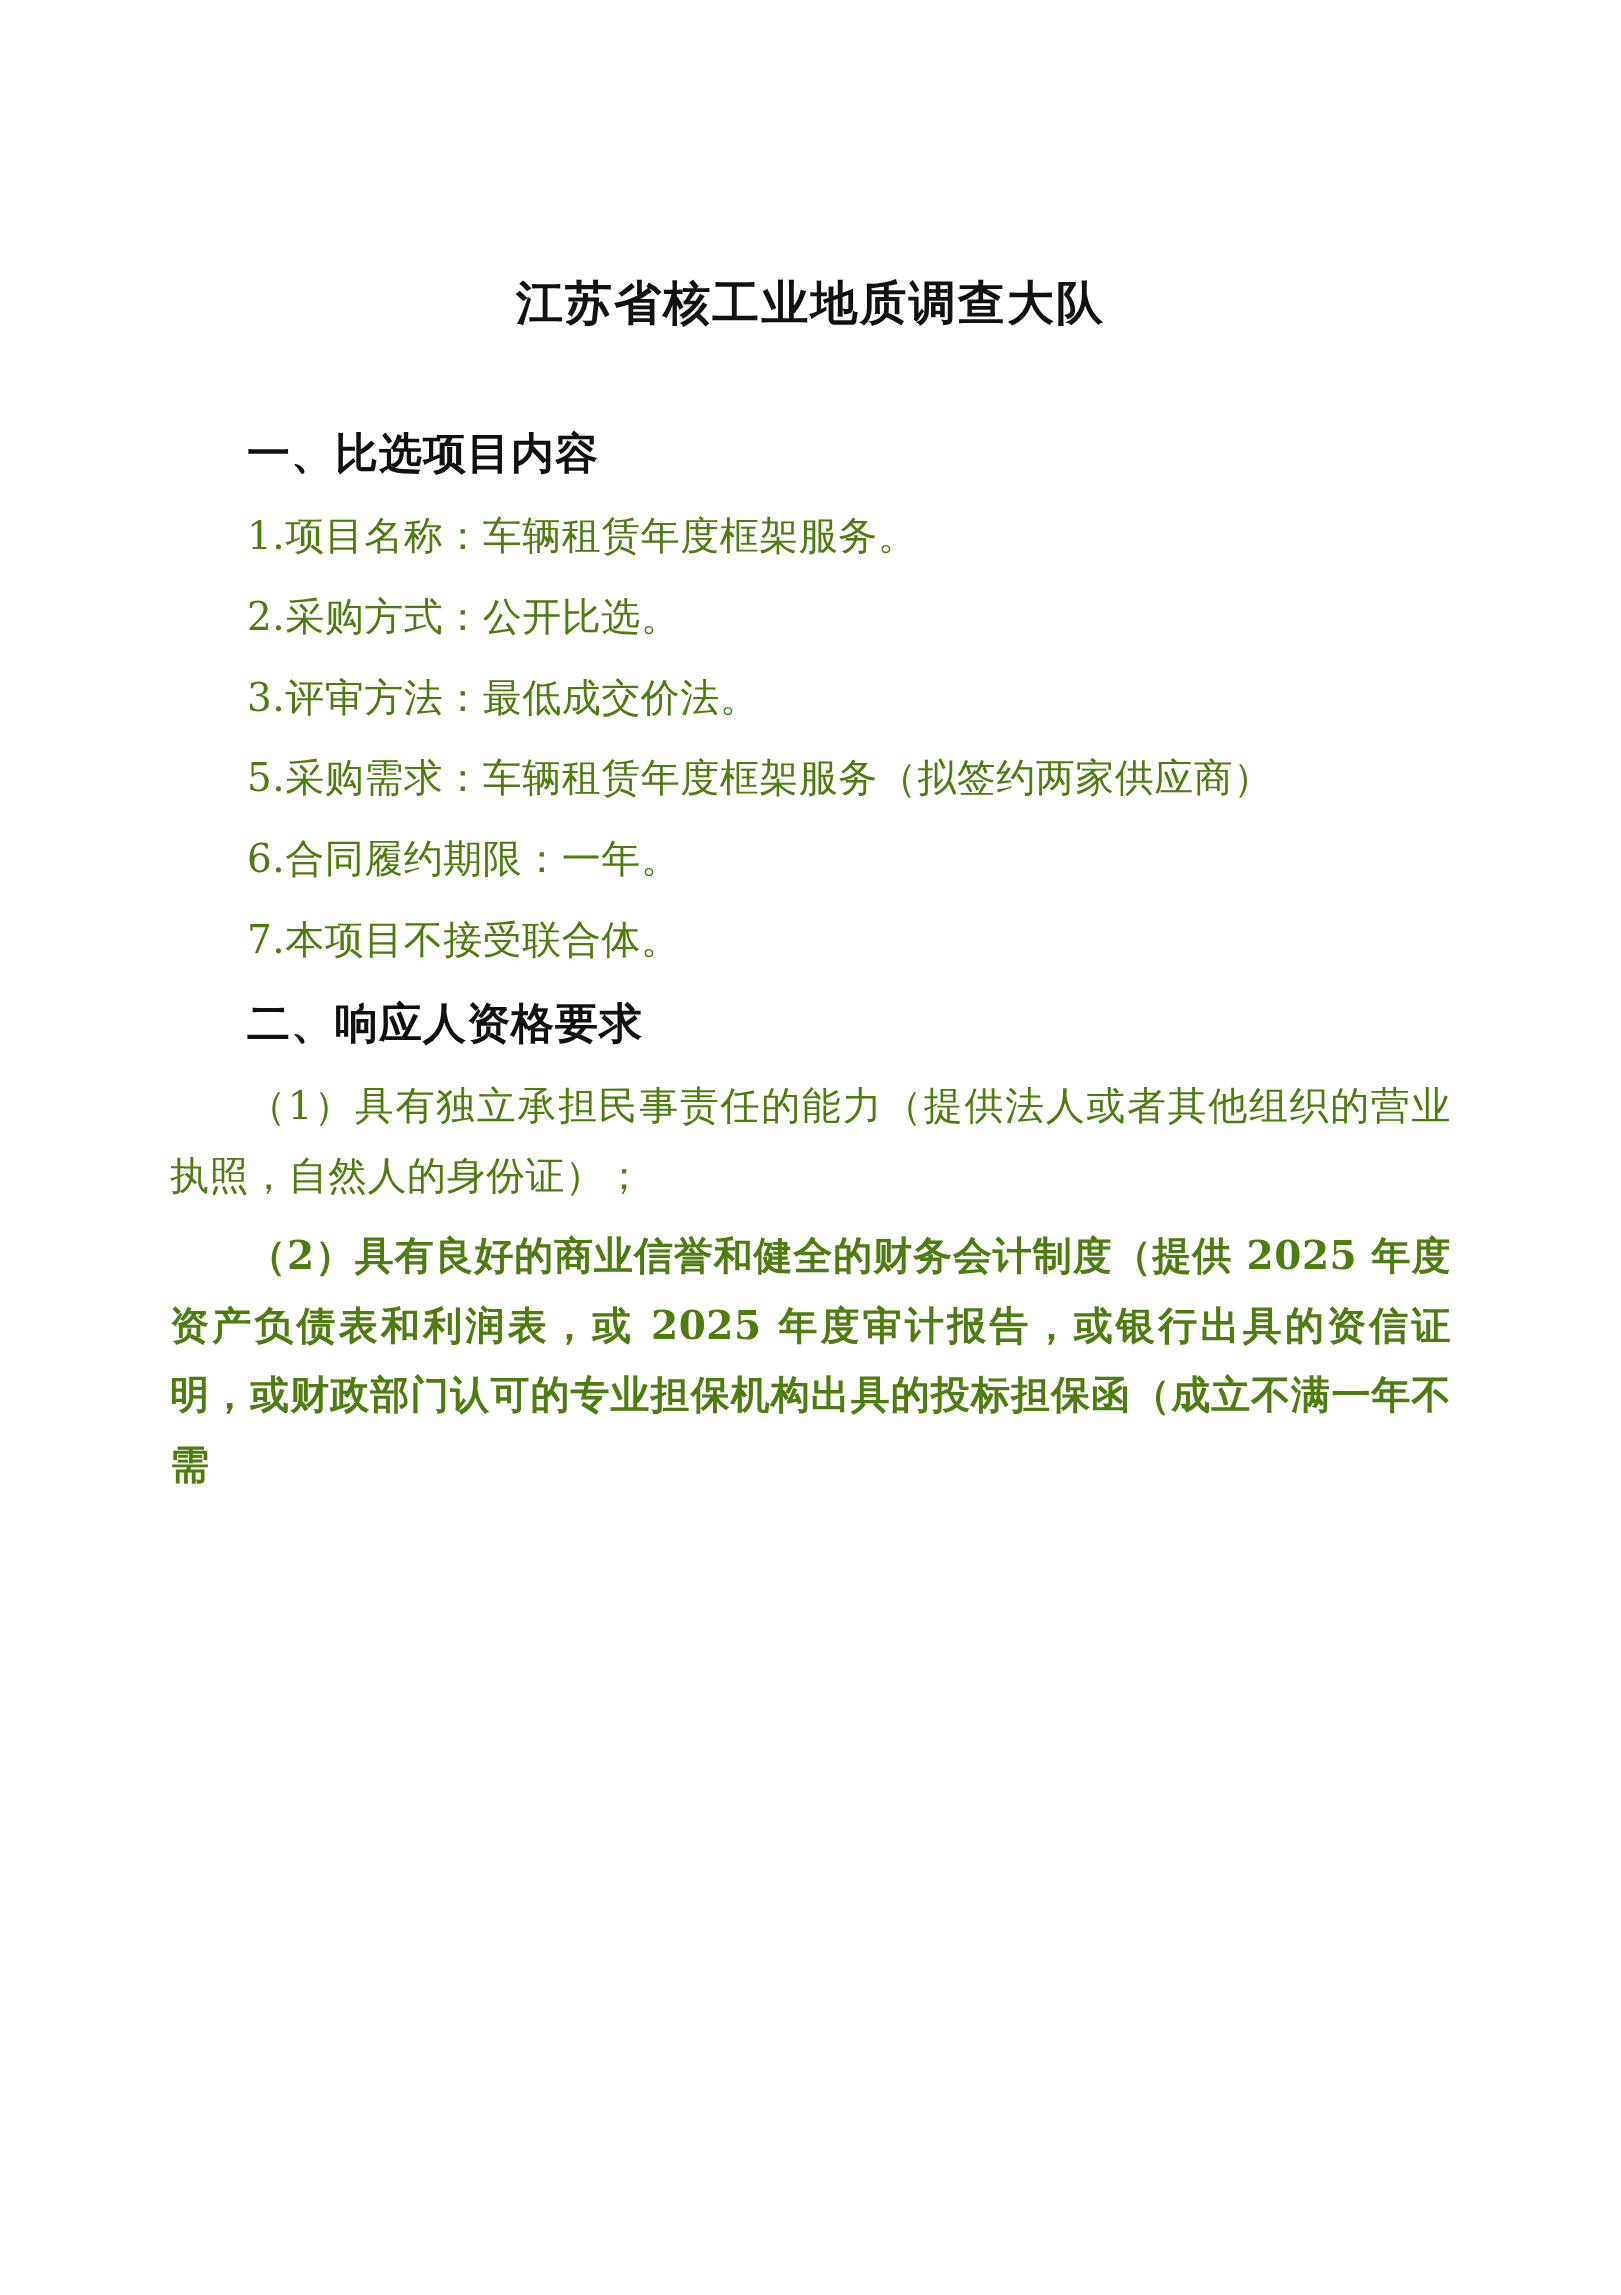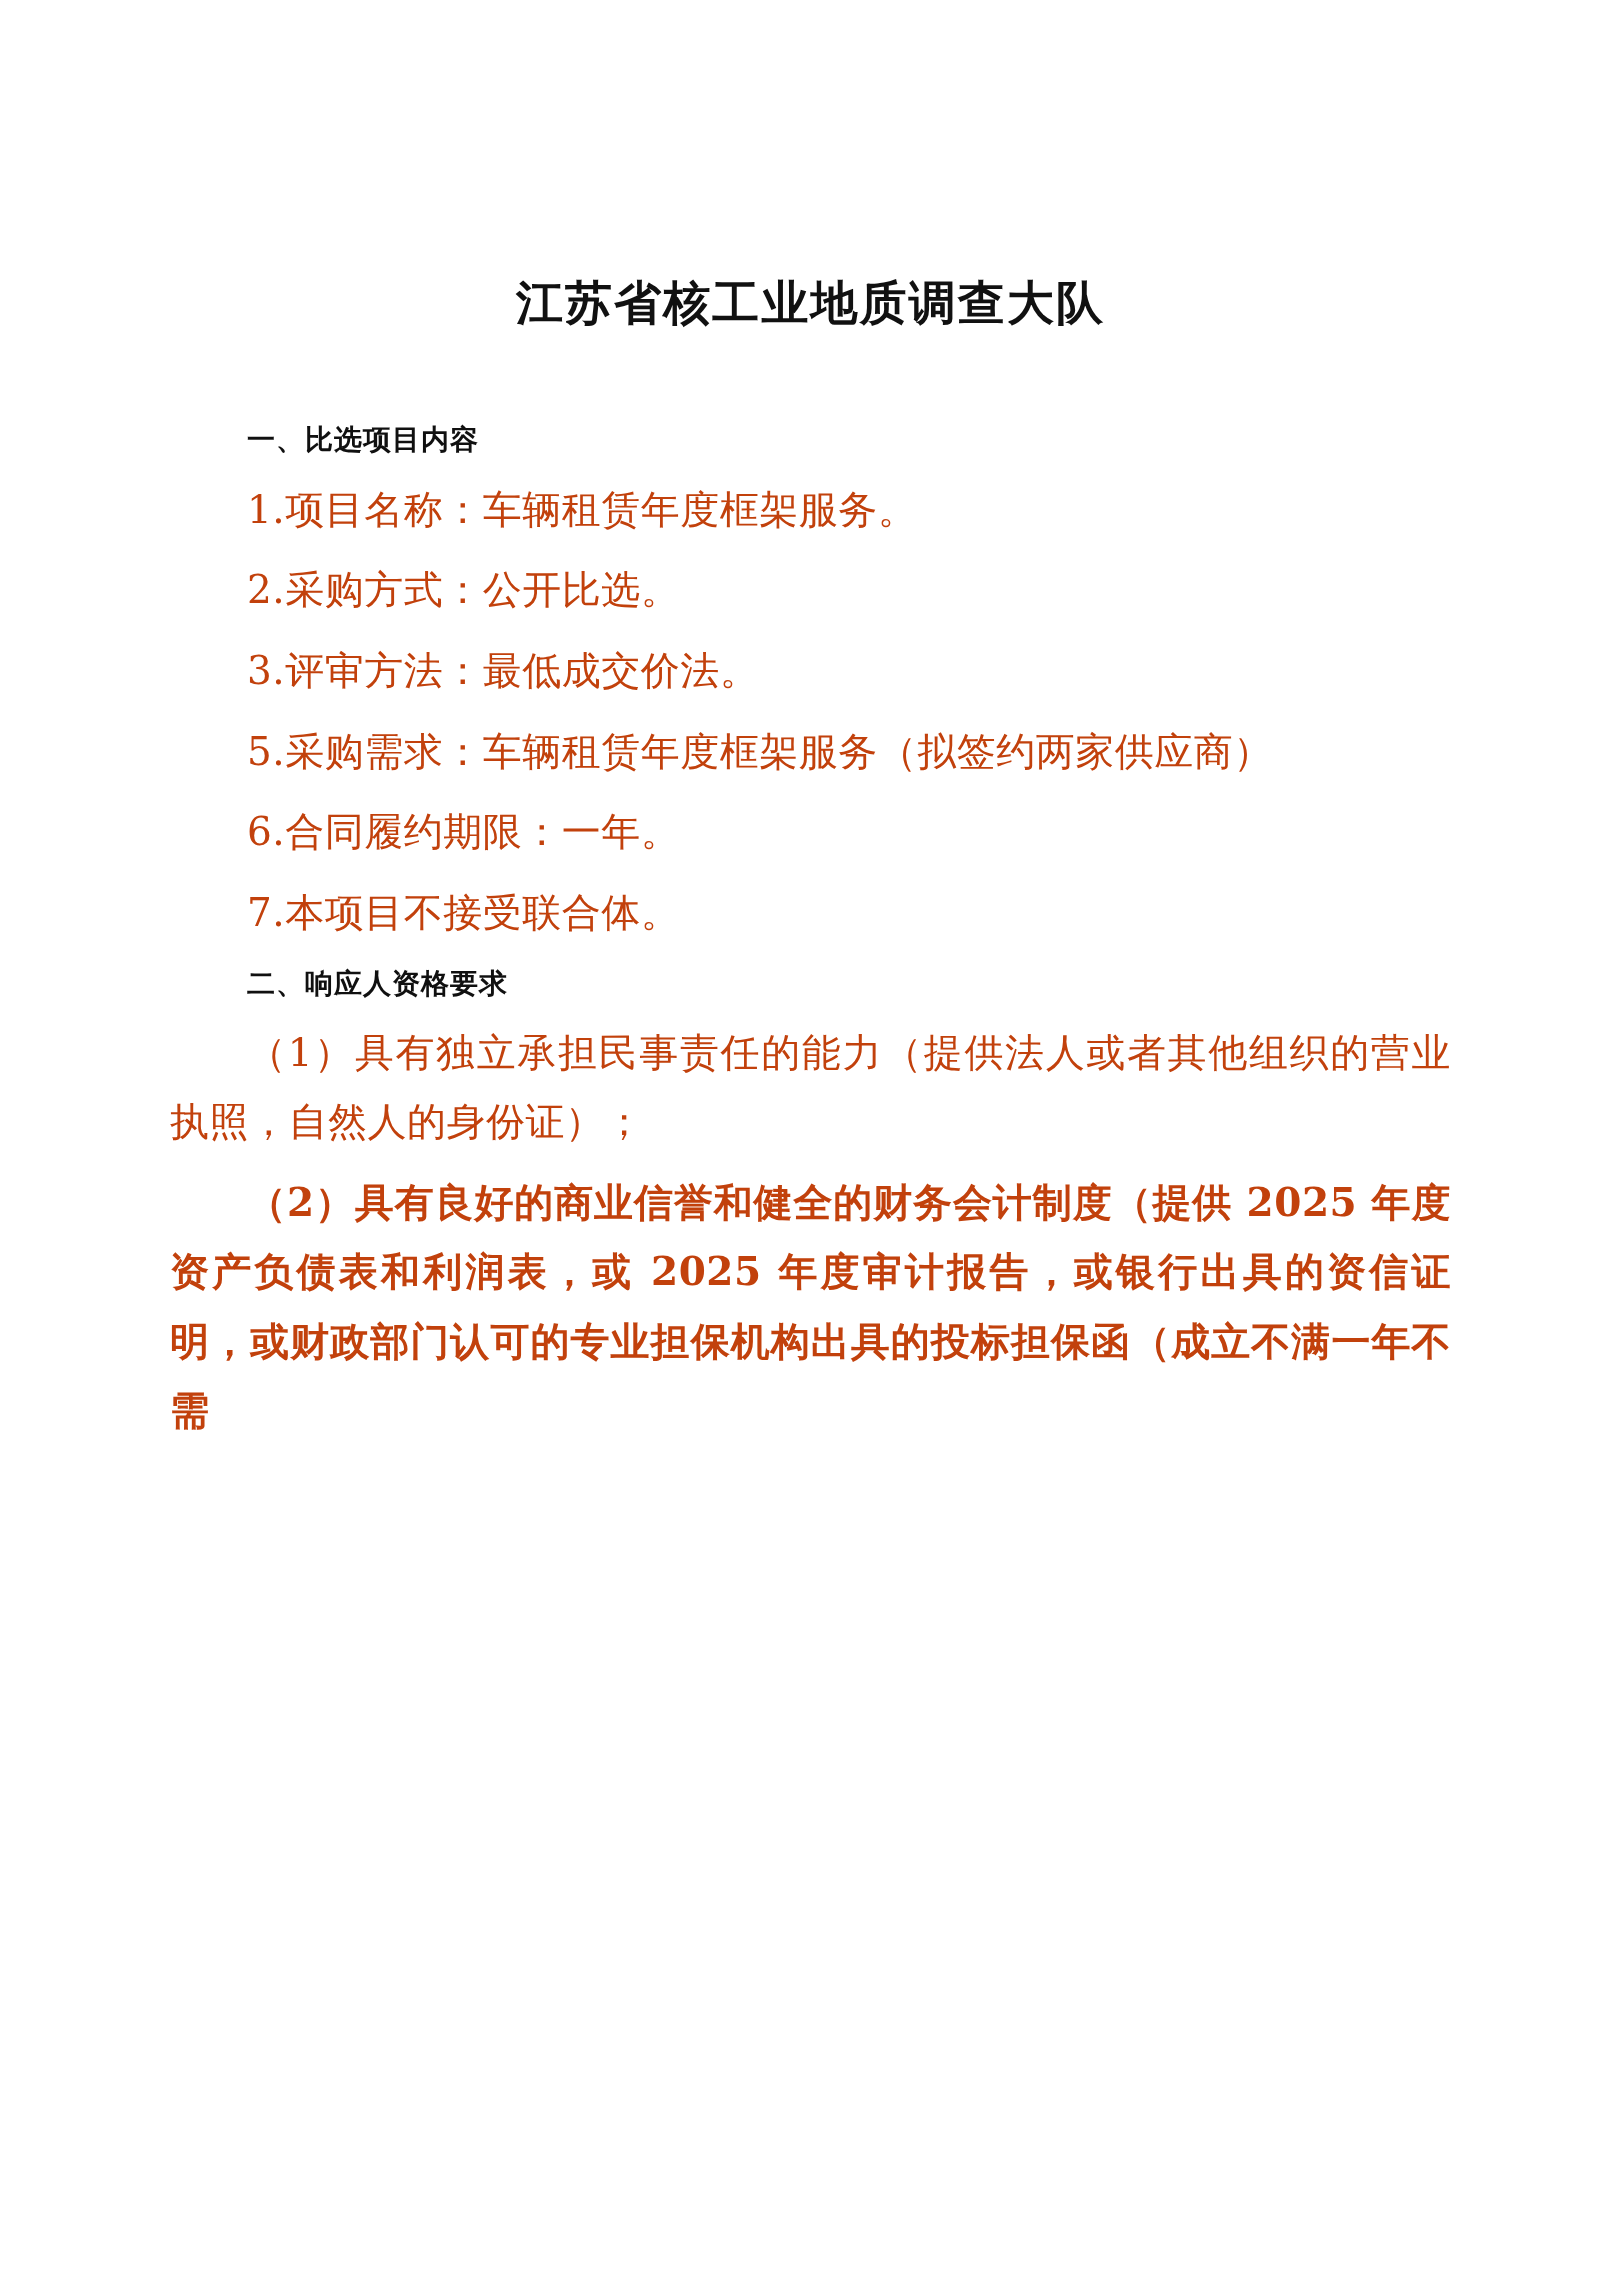--- a/index.html
+++ b/index.html
@@ -41,42 +41,42 @@
     letter-spacing: 0.5px;
     text-align: justify;
     text-justify: inter-ideograph;
     margin: 0 0 11.3px 0;
     color: #151515;
   }
   .indent {
     text-indent: 77px;
   }
   .heading {
-    font-size: 28px;
+    font-size: 43px;
     font-weight: 700;
     letter-spacing: 1px;
     line-height: 1.78;
     margin: 9.3px 0 9.3px 0;
     text-indent: 77px;
     color: #101010;
   }
   .u {
     text-decoration: underline;
     text-underline-offset: 6.2px;
     text-decoration-thickness: 1.5px;
   }
   .item {
     font-size: 39px;
     line-height: 1.78;
     letter-spacing: 0.5px;
     margin: 0 0 11.3px 0;
     text-indent: 77px;
     text-align: justify;
     text-justify: inter-ideograph;
-    color: #c2410c;
+    color: #4d7c0f;
   }
   .clip {
     overflow: hidden;
     font-weight: bold;
   }
 </style>
 </head>
 <body>
 
 <div class="page">

